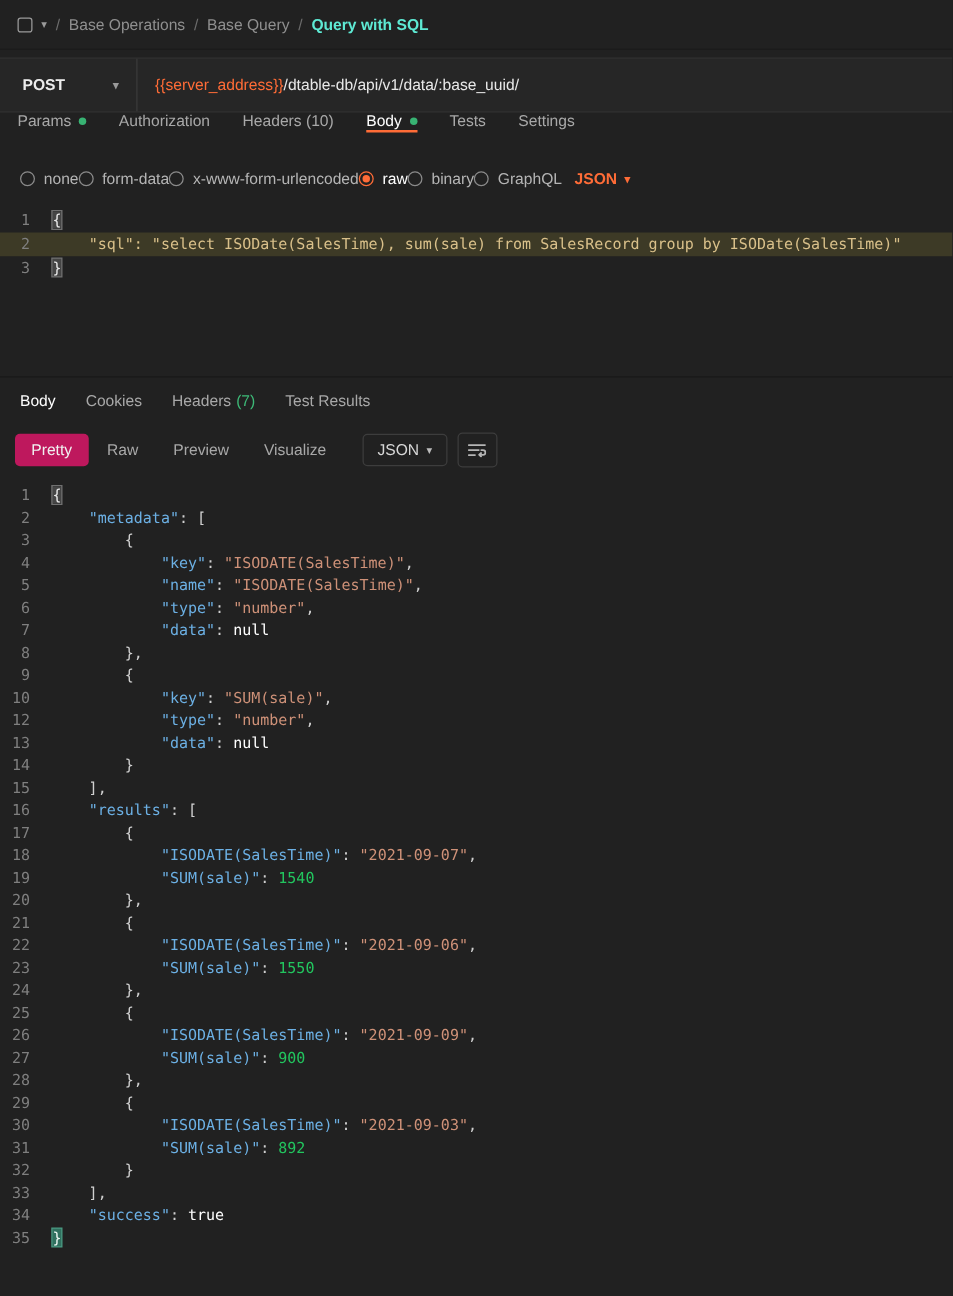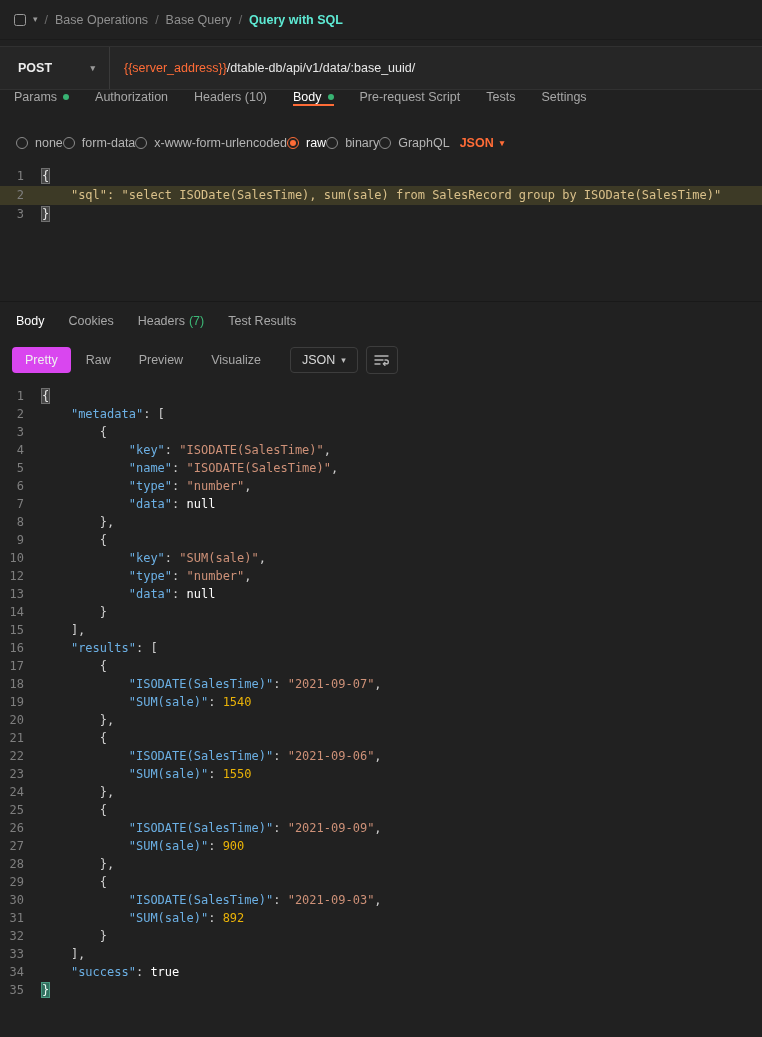--- a/index.html
+++ b/index.html
@@ -49,37 +49,37 @@
   .editor { font-family:"DejaVu Sans Mono", monospace; font-size:12px; }
   .request-editor { min-height:142px; padding-top:7px; border-bottom:1px solid #191919; }
   .code-line { display:flex; white-space:pre; line-height:19px; }
   .response-editor .code-line { line-height:18px; }
   .ln { width:42px; text-align:right; padding-right:18px; color:#7f7f7f; flex:none; user-select:none; }
   .code { flex:1; }
   .code-line.hl { background:#3d3a26; }
   .tk-p  { color:#d0d0d0; }
   .tk-k  { color:#6cb0e4; }
   .tk-s  { color:#ce9178; }
-  .tk-n  { color:#eab308;text-align:center; }
+  .tk-n  { color:#22c55e;text-align:center; }
   .tk-kw { color:#ffffff; }
   .tk-bm { background:#454545; box-shadow:0 0 0 1px #707070; }
   .tk-bt { background:#31705f; box-shadow:0 0 0 1px #4a9a82; color:#eef8f3; }
   .tk-hk, .tk-hp, .tk-hs { color:#d9c08a; }
 
   
   .res-tabs { display:flex; gap:24px; align-items:center; height:38px; padding:0 16px; color:#a8a8a8; }
   .res-tab { cursor:pointer; display:flex; gap:4px; align-items:center; }
   .res-tab.active { color:#ffffff; }
   .count-green { color:#3db977; }
 
   
   .res-toolbar { display:flex; align-items:center; gap:8px; height:40px; padding:0 12px; }
   .view-modes { display:flex; align-items:center; gap:2px; }
   .vmode { padding:6px 13px; border-radius:4px; color:#a8a8a8; cursor:pointer; }
-  .vmode.active { background:#d946ef; color:#f0f0f0; }
+  .vmode.active { background:#be185d; color:#f0f0f0; }
   .res-toolbar .lang-select { border:1px solid #3d3d3d; border-radius:4px; padding:5px 11px; color:#d8d8d8; margin-left:8px; }
   .res-toolbar .lang-select .caret { color:#bcbcbc; }
   .icon-btn { width:32px; height:28px; border:1px solid #3d3d3d; border-radius:4px; background:transparent;
     display:flex; align-items:center; justify-content:center; cursor:pointer; padding:0; }
 
   .response-editor { padding-top:7px; }
 </style>
 </head>
 <body>
 
@@ -116,23 +116,20 @@
       </div>
       <div class="tab">
         <span>Authorization</span>
       </div>
       <div class="tab">
         <span>Headers (10)</span>
       </div>
       <div class="tab active">
         <span>Body</span>
         <span class="dot"></span>
-      </div>
-      <div class="tab">
-        <span>Pre-request Script</span>
       </div>
       <div class="tab">
         <span>Tests</span>
       </div>
       <div class="tab">
         <span>Settings</span>
       </div>
     </nav>
 
   <div class="body-modes" id="body-modes">

